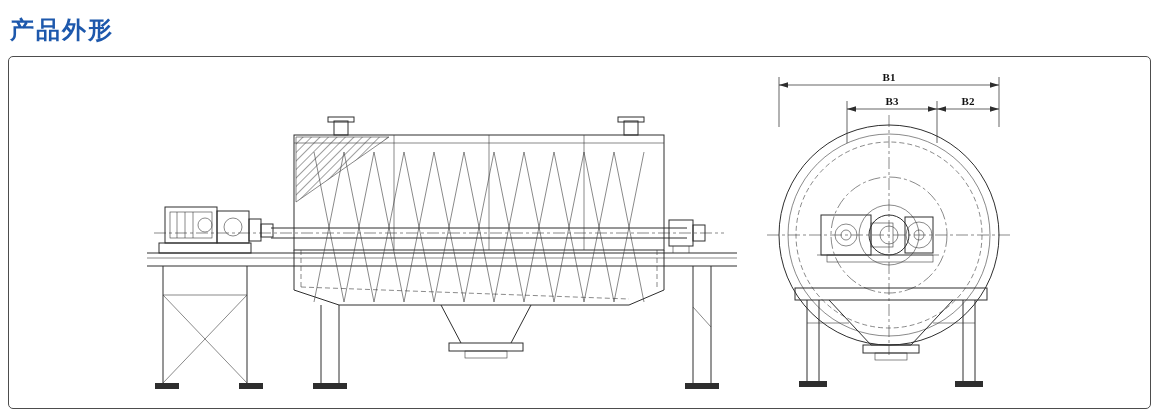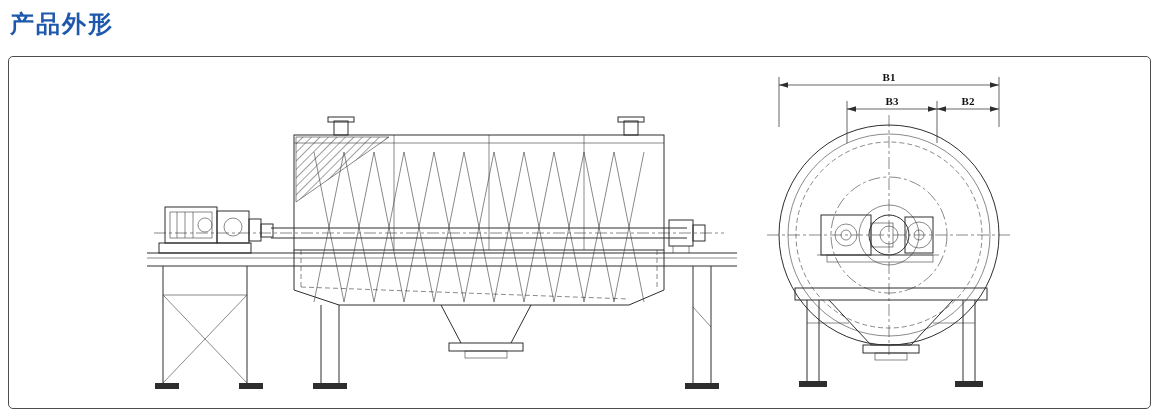--- a/index.html
+++ b/index.html
@@ -1,20 +1,20 @@
 <!DOCTYPE html>
 <html><head>
 <meta charset="utf-8">
 <style>
   * { box-sizing: border-box; }
   html,body { margin:0; padding:0; background:#ffffff; }
   body { font-family:"Liberation Sans", sans-serif; }
   .page { position:relative; width:1159px; height:417px; background:#ffffff; overflow:hidden; }
   .title {
-    position:absolute; left:10px; top:8px; margin:0;
+    position:absolute; left:10px; top:14px; margin:0;
     font-size:24px; font-weight:bold; color:#1d58ac; letter-spacing:2px;
     font-family:"Liberation Sans", sans-serif;
   }
   .panel {
     position:absolute; left:8px; top:56px; width:1143px; height:353px;
     border:1px solid #4d4d4d; border-radius:5px; background:#ffffff; overflow:hidden;
   }
   svg { display:block; width:100%; height:100%; }
   .ln  { stroke:#2e2e2e; stroke-width:1;   fill:none; }
   .tn  { stroke:#3a3a3a; stroke-width:0.6; fill:none; }

